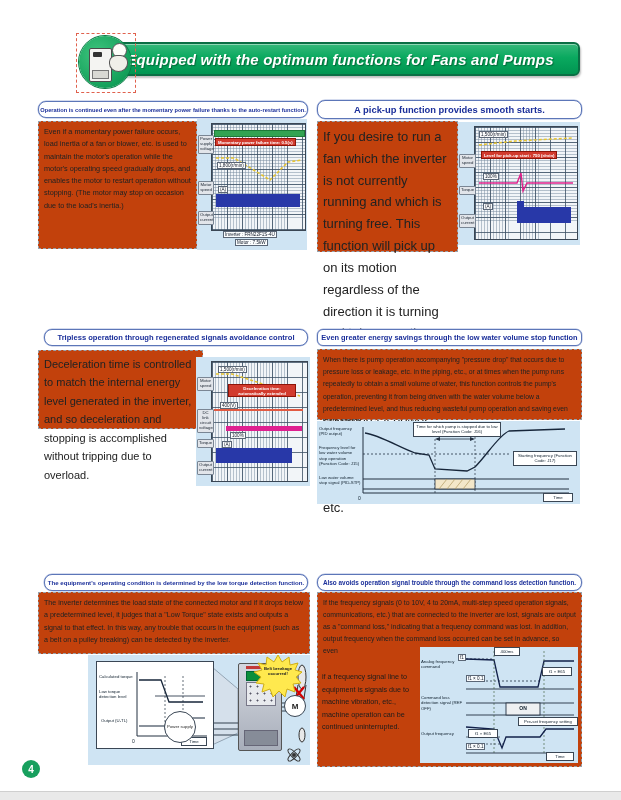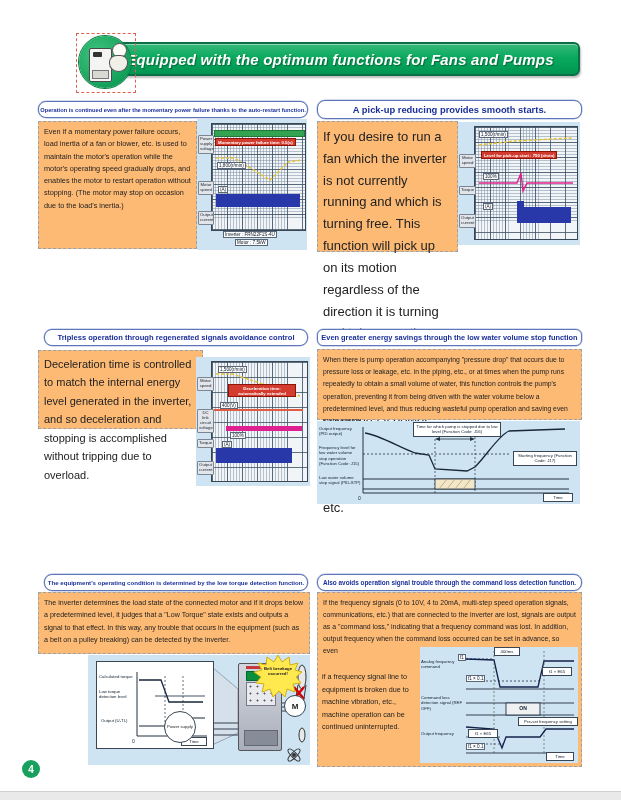--- a/index.html
+++ b/index.html
@@ -17,21 +17,21 @@
   .banner{position:absolute;left:100px;top:42px;width:476px;height:30px;border:2px solid #0a6f44;border-radius:6px;
         background:linear-gradient(180deg,#35b97a 0%,#0aa95f 45%,#009551 100%);
         box-shadow:inset 0 1px 0 rgba(255,255,255,.45), 1px 2px 2px rgba(0,0,0,.25);
         display:flex;align-items:center;justify-content:center;z-index:2;}
   .banner span{color:#fff;font-weight:bold;font-style:italic;font-size:15px;letter-spacing:.2px;
         text-shadow:1px 1px 1px rgba(0,60,30,.55);}
   
   .pill{position:absolute;border:1px solid #5c76b8;border-radius:8px;background:#fff;color:#1b2f9a;
         font-weight:bold;display:flex;align-items:center;justify-content:center;text-align:center;z-index:2;
         box-shadow:0 0 0 .5px #aab8dd;}
-  .dashedbox{position:absolute;border:1px dashed #98a2ac;background:#fdba74;}
+  .dashedbox{position:absolute;border:1px dashed #98a2ac;background:#c2410c;}
   .bodytext{display:block;padding:4px 5px;line-height:1.68;color:#222;}
   .panel{position:absolute;background:#cfe4f3;}
   .scope{position:absolute;background:#f2f5f8;border:1px solid #3a4654;
         background-image:
           repeating-linear-gradient(to right, rgba(60,80,100,.8) 0 .7px, transparent .7px 15px),
           repeating-linear-gradient(to bottom, rgba(60,80,100,.8) 0 .7px, transparent .7px 15px),
           repeating-linear-gradient(to right, rgba(120,140,160,.5) 0 .5px, transparent .5px 3px),
           repeating-linear-gradient(to bottom, rgba(120,140,160,.5) 0 .5px, transparent .5px 3px);}
   .chip{position:absolute;font-size:4.3px;line-height:1.15;background:#e2e5ea;border:1px solid #7a8694;
         border-radius:1px;color:#1a2430;text-align:center;padding:1px;z-index:3;}
@@ -87,21 +87,21 @@
       </svg>
       <div class="val" style="left:5px;top:38px;">1,800(r/min)</div>
       <div class="band" style="left:4px;top:70px;width:84px;height:13px;background:#2838a8;"></div>
       <div class="val" style="left:6px;top:62px;">(A)</div>
     </div>
     <div class="val" style="left:26px;top:112px;">Inverter : FRN22F1S-4U</div>
     <div class="val" style="left:38px;top:120px;">Motor : 7.5kW</div>
   </div>
 
   <div class="pill" style="left:317px;top:100px;width:263px;height:17px;font-size:9.4px;">
-    <span>A pick-up reducing provides smooth starts.</span>
+    <span>A pick-up function provides smooth starts.</span>
   </div>
   <div class="dashedbox" style="left:317px;top:121px;width:139px;height:129px;font-size:13px;">
     <span class="bodytext">If you desire to run a fan which the inverter is not currently running and which is turning free. This function will pick up on its motion regardless of the direction it is turning and take operation. Momentary switching is performed in the inverter from the commercial power supply and provides a convenient function when starting motors, etc.</span>
   </div>
   <div class="panel" style="left:458px;top:122px;width:122px;height:123px;">
     <div class="chip" style="left:1px;top:32px;width:13px;">Motor speed</div>
     <div class="chip" style="left:1px;top:64px;width:13px;">Torque</div>
     <div class="chip" style="left:1px;top:92px;width:13px;">Output current</div>
     <div class="scope" style="left:16px;top:4px;width:102px;height:112px;">
       <svg class="tracesvg" width="102" height="112">
@@ -229,21 +229,21 @@
       </svg>
       <div style="position:absolute;left:6px;top:11px;width:36px;font-size:4.3px;font-weight:bold;text-align:center;color:#222;line-height:1.25;">Belt breakage occurred!</div>
     </div>
   </div>
 
   <div class="pill" style="left:317px;top:574px;width:263px;height:15px;font-size:6.4px;">
     <span>Also avoids operation signal trouble through the command loss detection function.</span>
   </div>
   <div class="dashedbox" style="left:317px;top:592px;width:263px;height:173px;font-size:6.9px;">
     <span class="bodytext" style="line-height:1.72;">If the frequency signals (0 to 10V, 4 to 20mA, multi-step speed operation signals, communications, etc.) that are connected to the inverter are lost, signals are output as a "command loss," indicating that a frequency command was lost. In addition, output frequency when the command loss occurred can be set in advance, so even</span>
-    <div style="position:absolute;left:4px;top:78px;width:96px;font-size:7.2px;line-height:1.75;">if a frequency signal line to equipment is broken due to machine vibration, etc., machine operation can be continued uninterrupted.</div>
+    <div style="position:absolute;left:4px;top:78px;width:96px;font-size:7.2px;line-height:1.75;">if a frequency signal line to equipment is signals due to machine vibration, etc., machine operation can be continued uninterrupted.</div>
     <div class="panel" style="left:102px;top:54px;width:158px;height:116px;">
       <svg class="tracesvg" width="158" height="116">
         <path d="M46,12 H74" stroke="#223041" stroke-width=".8" stroke-dasharray="2,2"></path>
         <path d="M46,34 H120" stroke="#223041" stroke-width=".8" stroke-dasharray="2,2"></path>
         <path d="M46,12 L74,13 L80,40 L118,40 L124,14 L154,14" fill="none" stroke="#12204a" stroke-width="1.3"></path>
         <path d="M46,42 H154" stroke="#223041" stroke-width=".9"></path>
         <path d="M74,4 V108 M124,4 V108" stroke="#4a6b4a" stroke-width=".7" stroke-dasharray="2,2"></path>
         <path d="M46,56 H154 M46,68 H154" stroke="#223041" stroke-width=".9"></path>
         <rect x="86" y="56" width="34" height="12" fill="#eef0f2" stroke="#223041" stroke-width=".9"></rect>
         <path d="M46,90 H82" stroke="#223041" stroke-width=".7" stroke-dasharray="2,2"></path>

